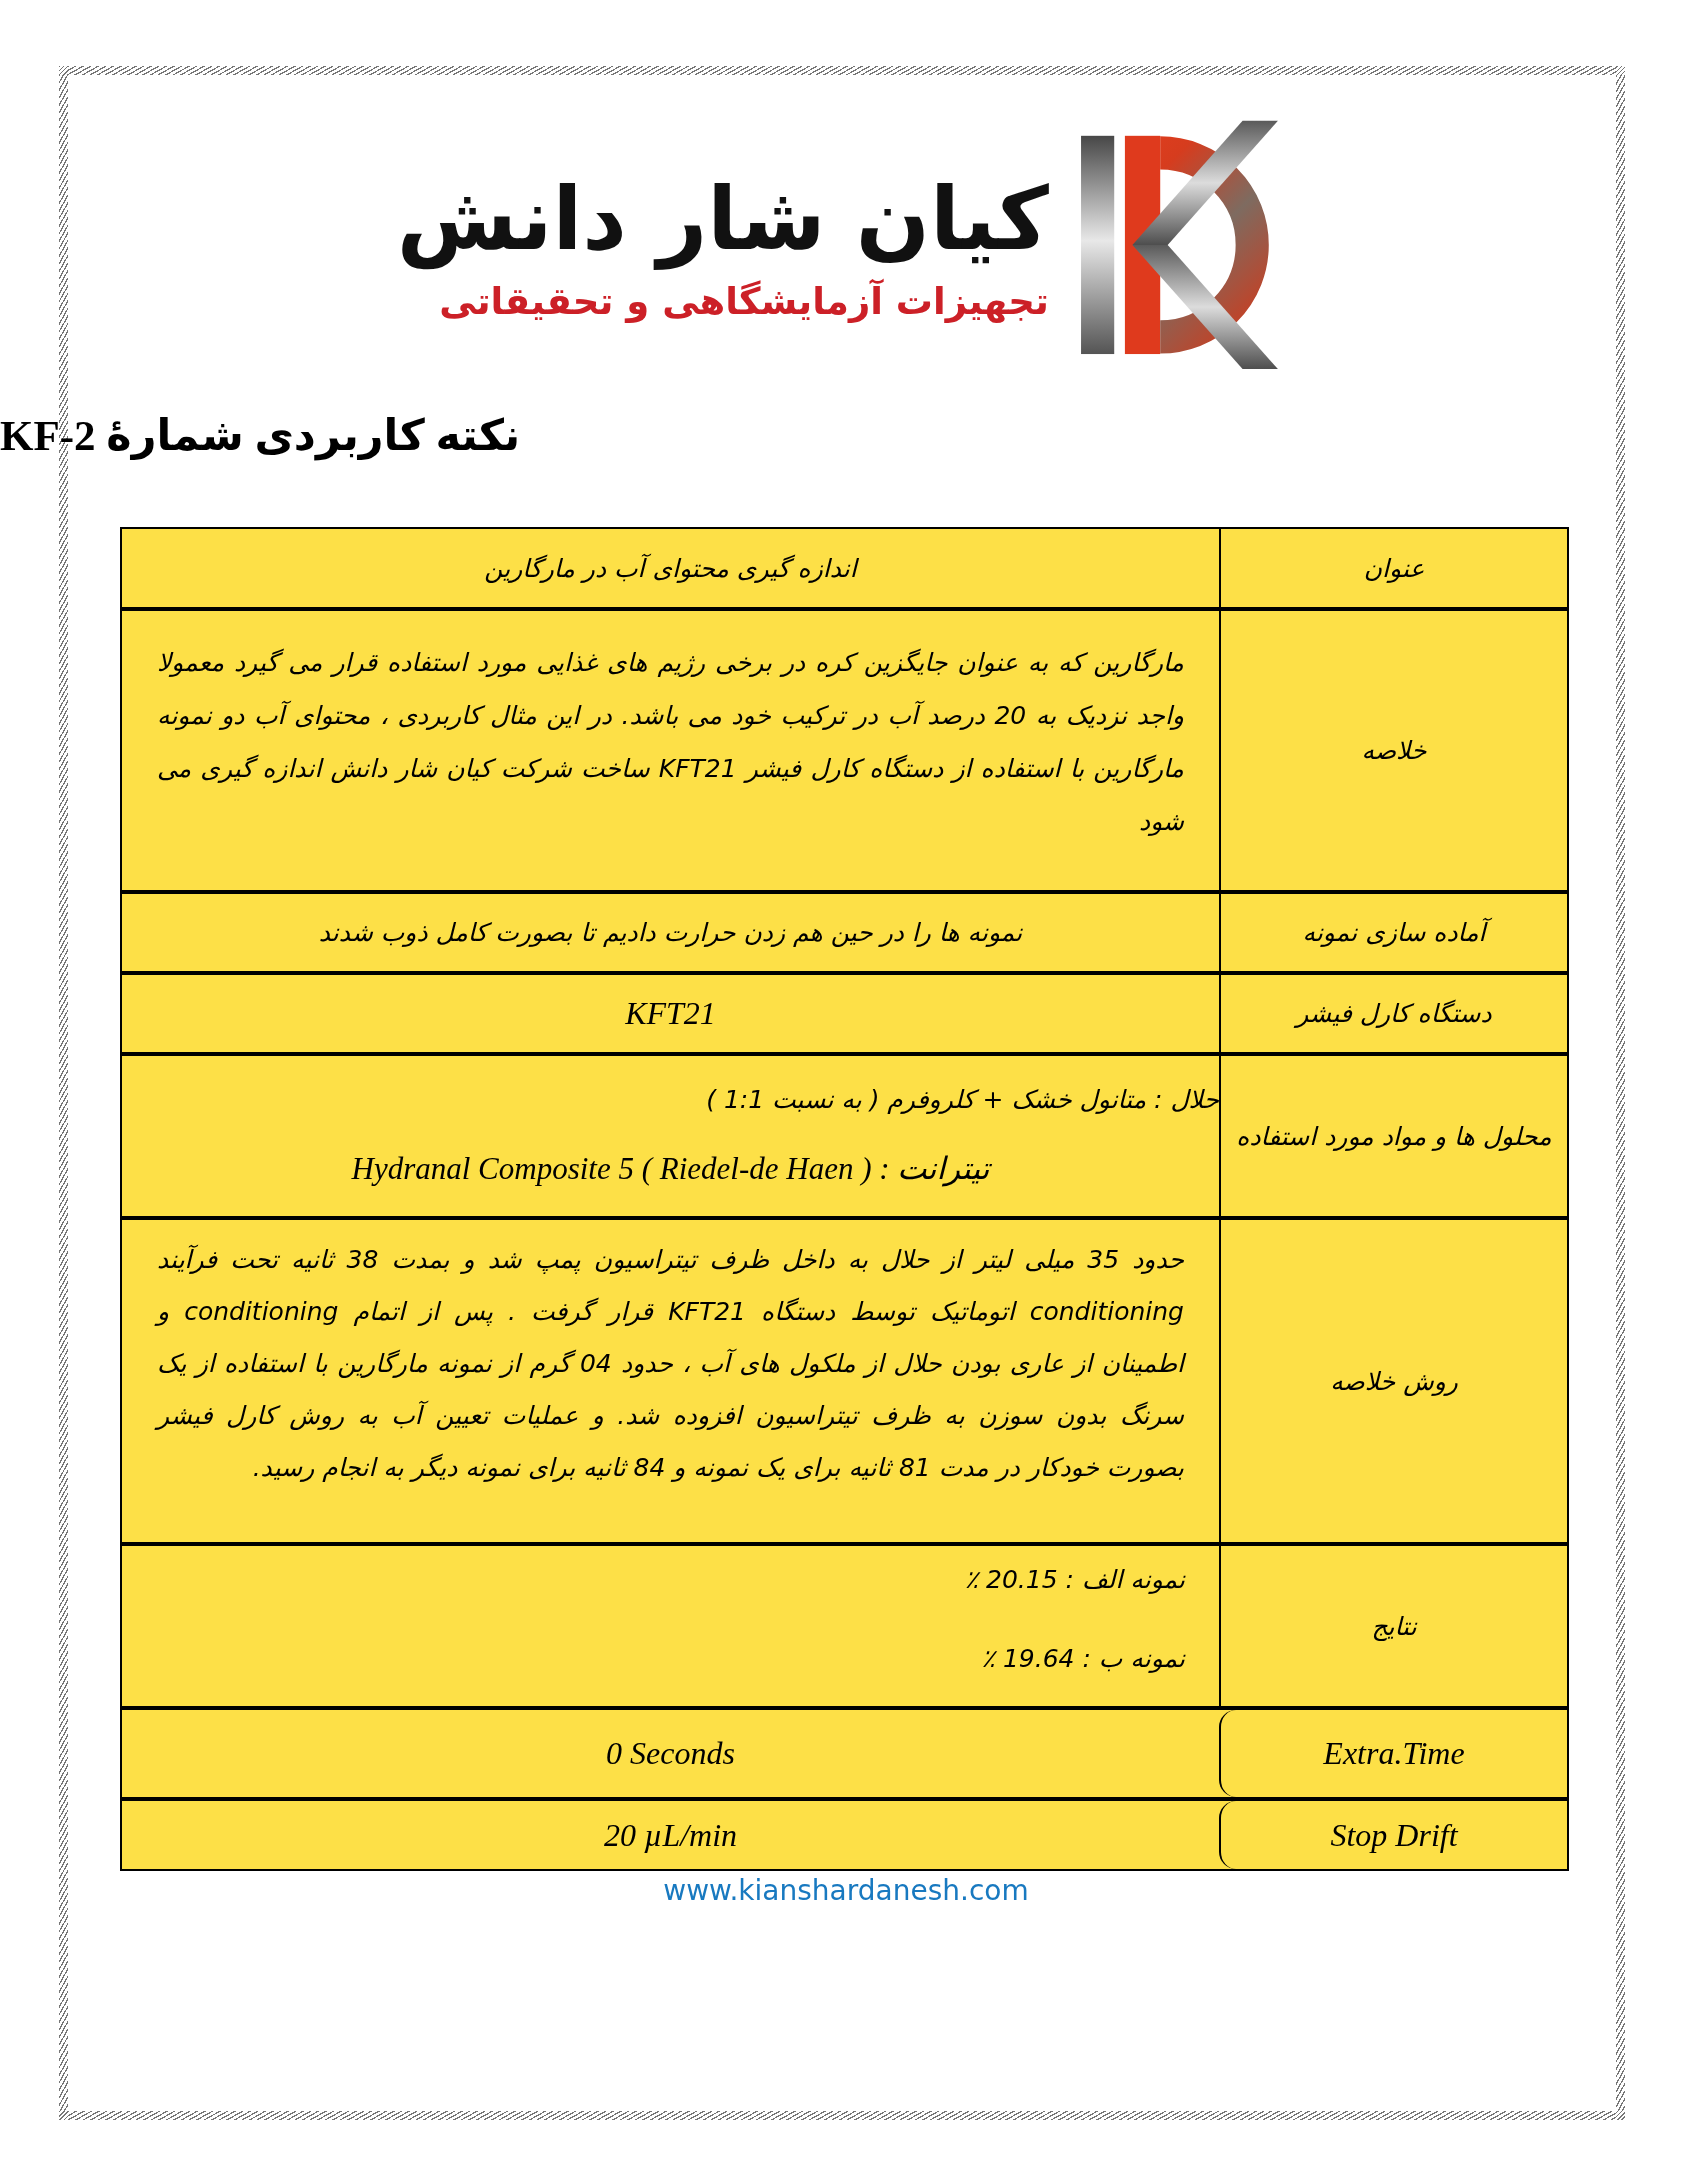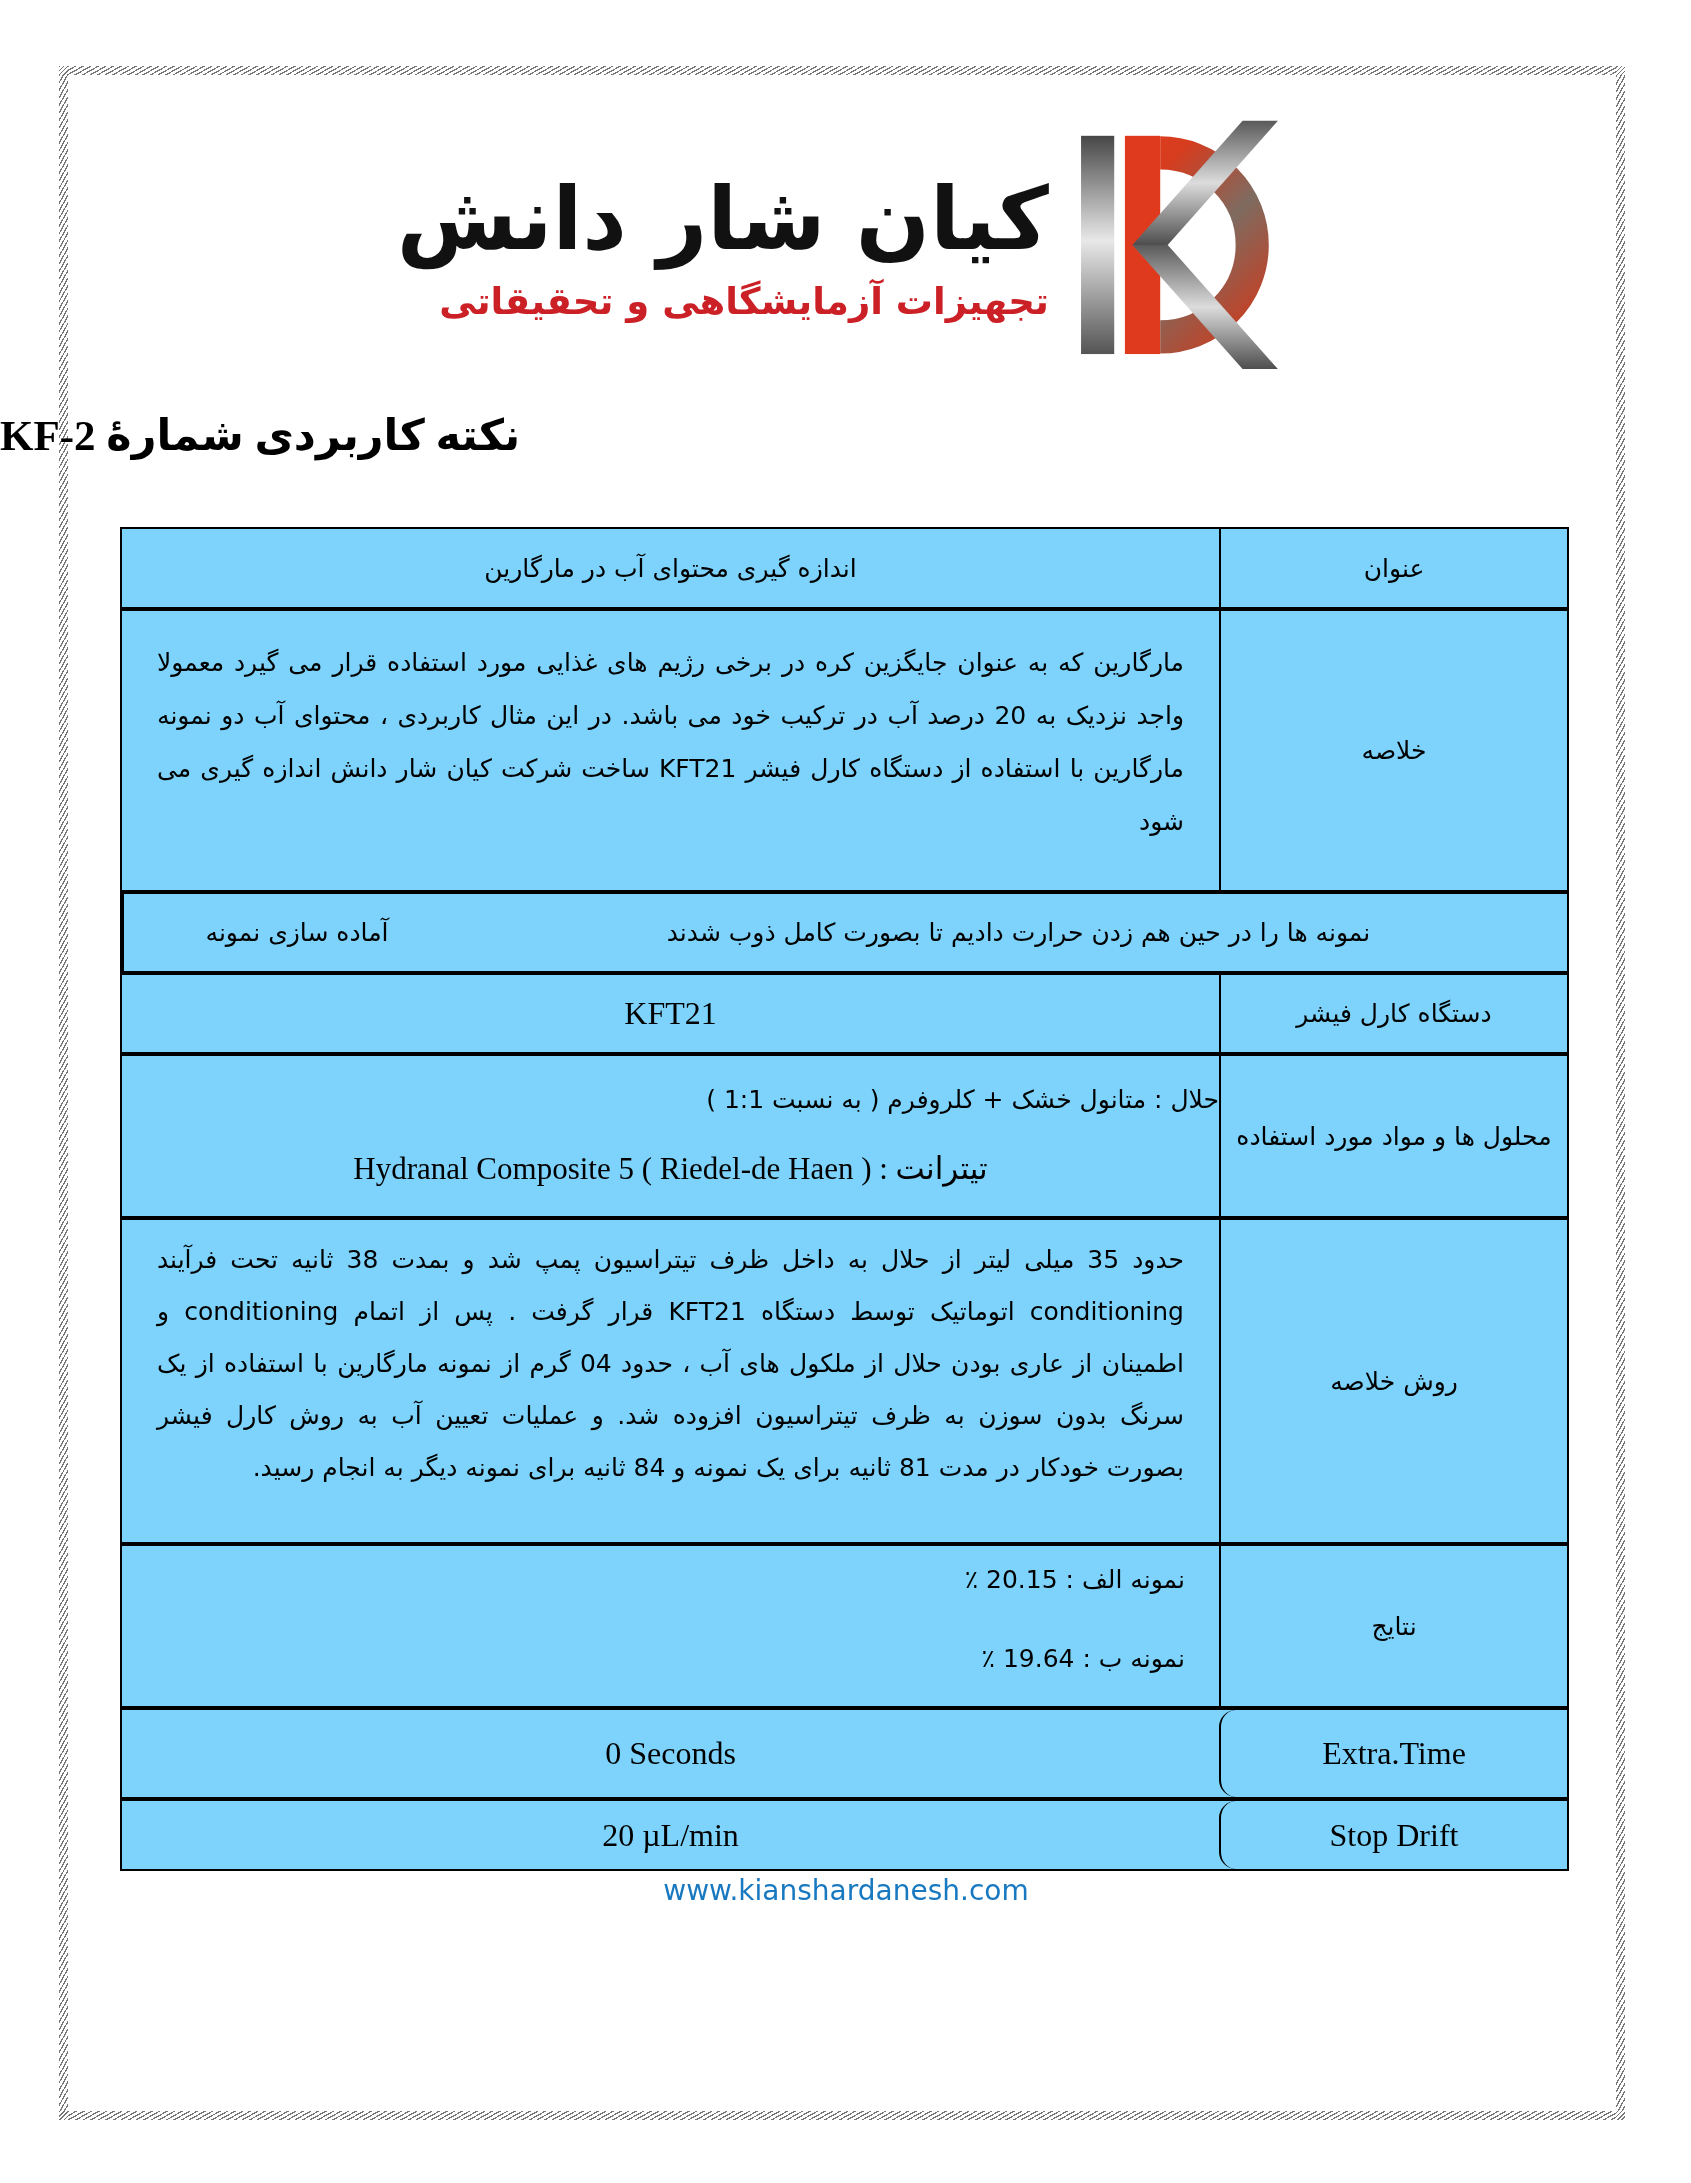--- a/index.html
+++ b/index.html
@@ -32,21 +32,22 @@
     text-align: left; direction: rtl;
     font-family: "Liberation Serif", "DejaVu Sans", serif;
     font-size: 43px; font-weight: 600; color: #000;
   }
 
   
   .spec-table {
     position: absolute; left: 120px; top: 527px; width: 1449px;
     box-sizing: border-box;
     border: 2.9px solid #000;
-    background: #7dd3fc;
+    background: #fde047;
+    font-style: italic;
   }
   .row { display: flex; }
   .row + .row { border-top: 4.1px solid #000; }
   .r1 { height: 78px; } .r2 { height: 279px; } .r3 { height: 77px; }
   .r4 { height: 77px; } .r5 { height: 160px; } .r6 { height: 322px; }
   .r7 { height: 160px; } .r8 { height: 87px; } .r9 { height: 68px; }
 
   .cell { box-sizing: border-box; display: flex; flex-direction: column; justify-content: center; }
   .cell > * { width: 100%; box-sizing: border-box; }
   .content { flex: 1 1 auto; }
@@ -135,22 +136,22 @@
     </div>
 
     <div class="row r2">
       <div class="cell content top">
         <div class="para summary-para">مارگارین که به عنوان جایگزین کره در برخی رژیم های غذایی مورد استفاده قرار می گیرد معمولا واجد نزدیک به 20 درصد آب در ترکیب خود می باشد. در این مثال کاربردی ، محتوای آب دو نمونه مارگارین با استفاده از دستگاه کارل فیشر KFT21 ساخت شرکت کیان شار دانش اندازه گیری می شود</div>
       </div>
       <div class="cell label">خلاصه</div>
     </div>
 
     <div class="row r3">
+      <div class="cell content fa-center">نمونه ها را در حین هم زدن حرارت دادیم  تا بصورت کامل ذوب شدند</div>
       <div class="cell label">آماده سازی نمونه</div>
-      <div class="cell content fa-center">نمونه ها را در حین هم زدن حرارت دادیم  تا بصورت کامل ذوب شدند</div>
     </div>
 
     <div class="row r4">
       <div class="cell content en-center">KFT21</div>
       <div class="cell label">دستگاه کارل فیشر</div>
     </div>
 
     <div class="row r5">
       <div class="cell content">
         <div class="solutions-line1">حلال : متانول خشک + کلروفرم ( به نسبت 1:1 )</div>

